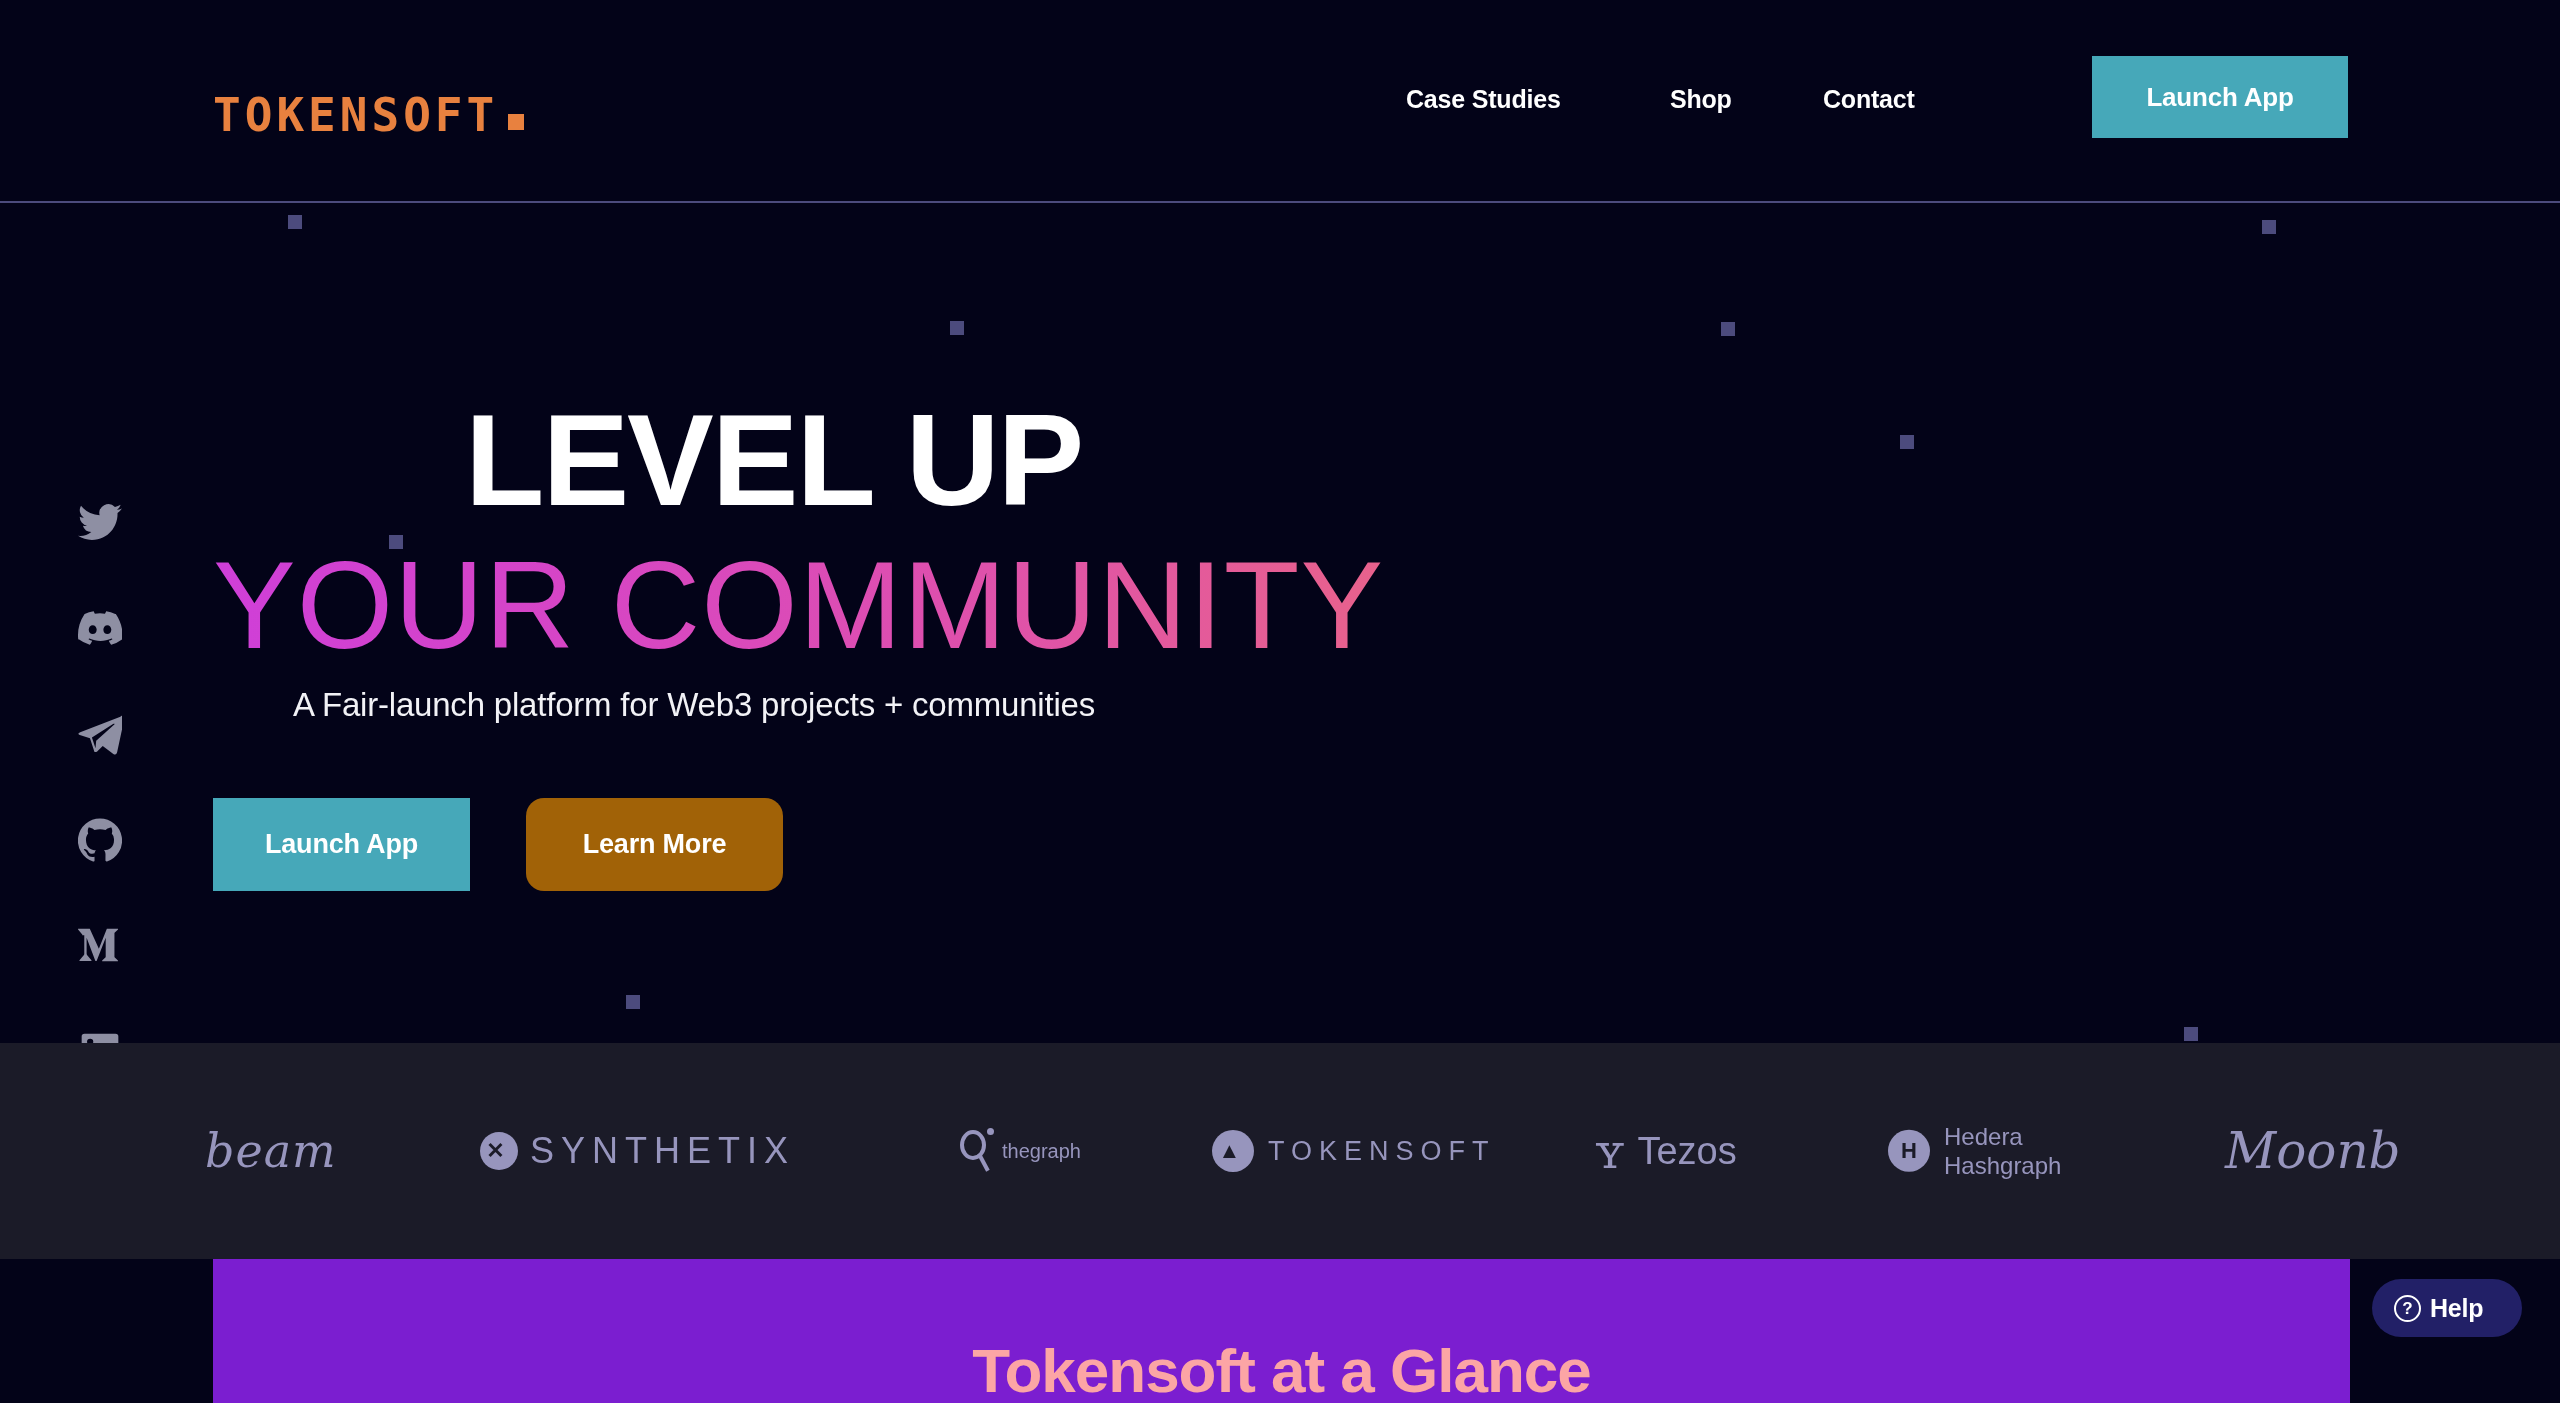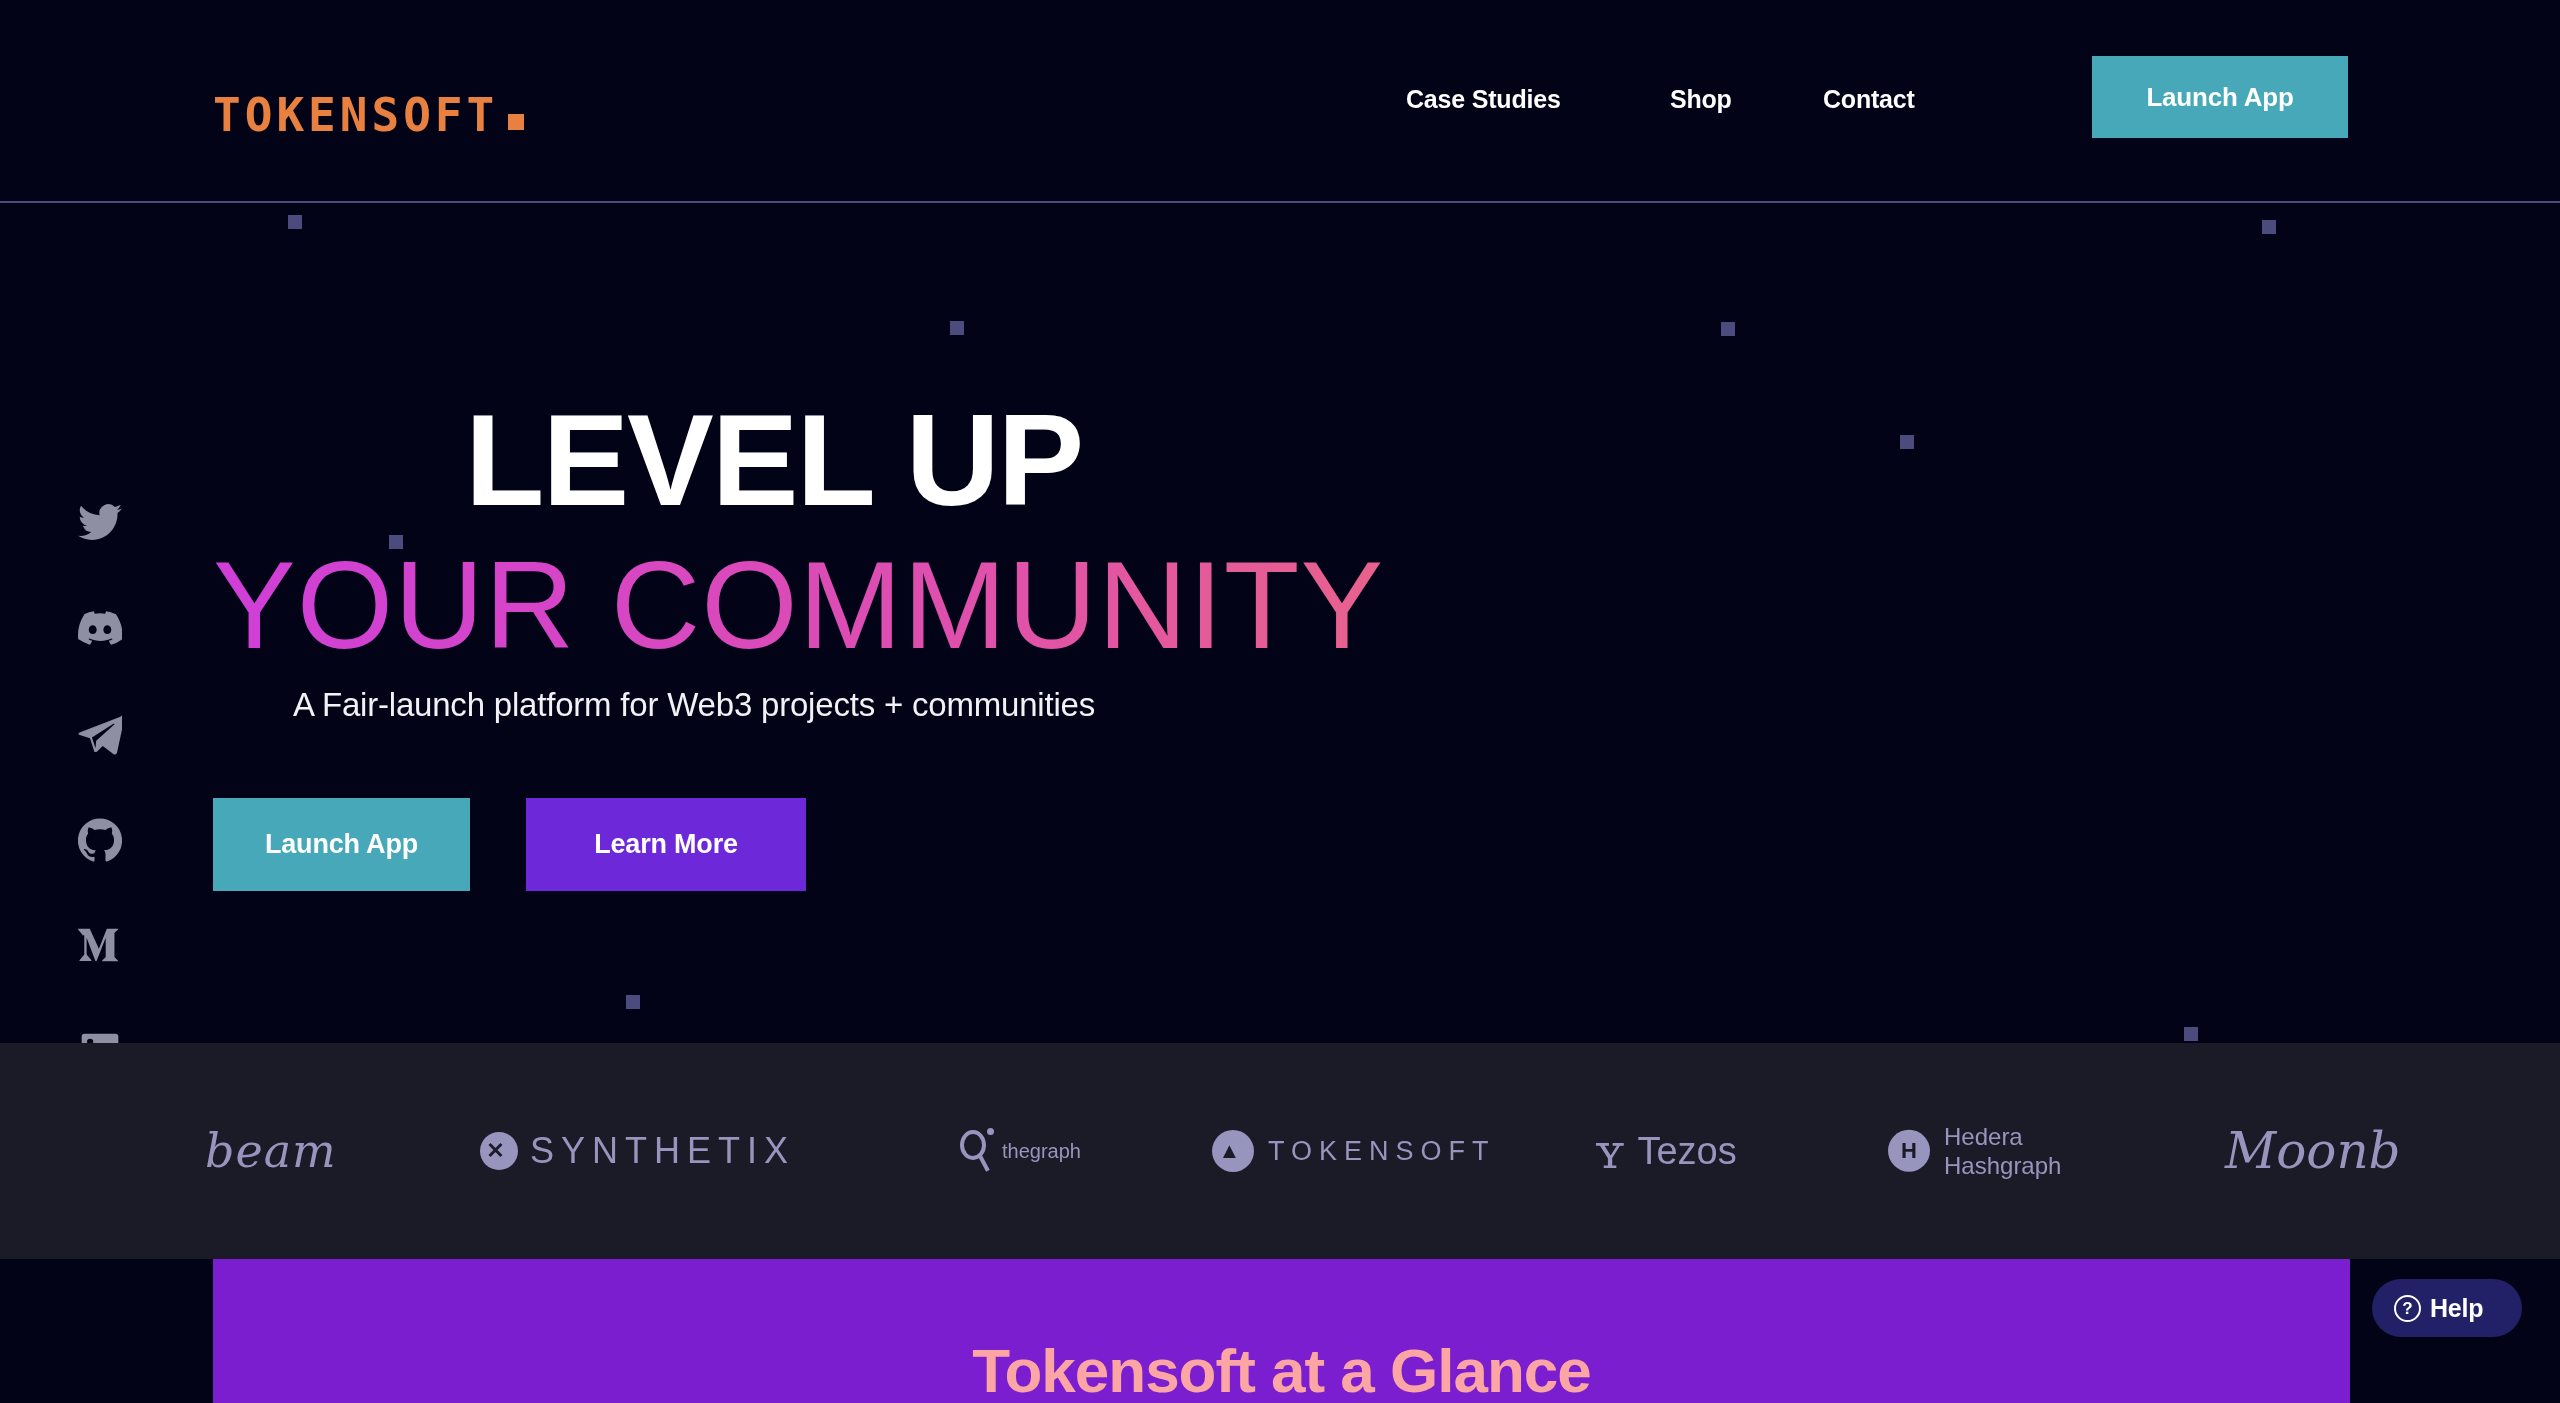--- a/index.html
+++ b/index.html
@@ -88,21 +88,21 @@
   }
   #hero-btns { position:absolute; left:213px; top:595px; display:flex; gap:56px; }
   .hero-btn {
     border:none; cursor:pointer; color:#ffffff;
     font-size:27px; font-weight:700;
     font-family:"Liberation Sans", sans-serif;
     display:flex; align-items:center; justify-content:center;
     letter-spacing:-0.2px;
   }
   #btn-launch { width:257px; height:93px; background:#46a8b9; }
-  #btn-learn  { width:280px; height:93px; background:#6d28d9; }
+  #btn-learn  { width:257px; height:93px; background:#a16207;border-radius:18px; }
 
   
   #logo-band {
     position:absolute; left:0; top:1043px; width:2560px; height:216px;
     background:#1b1b28;
     display:flex; align-items:center;
   }
   .plogo {
     position:absolute; top:50%; transform:translateY(-50%);
     color:#9795bd; display:flex; align-items:center; white-space:nowrap;

